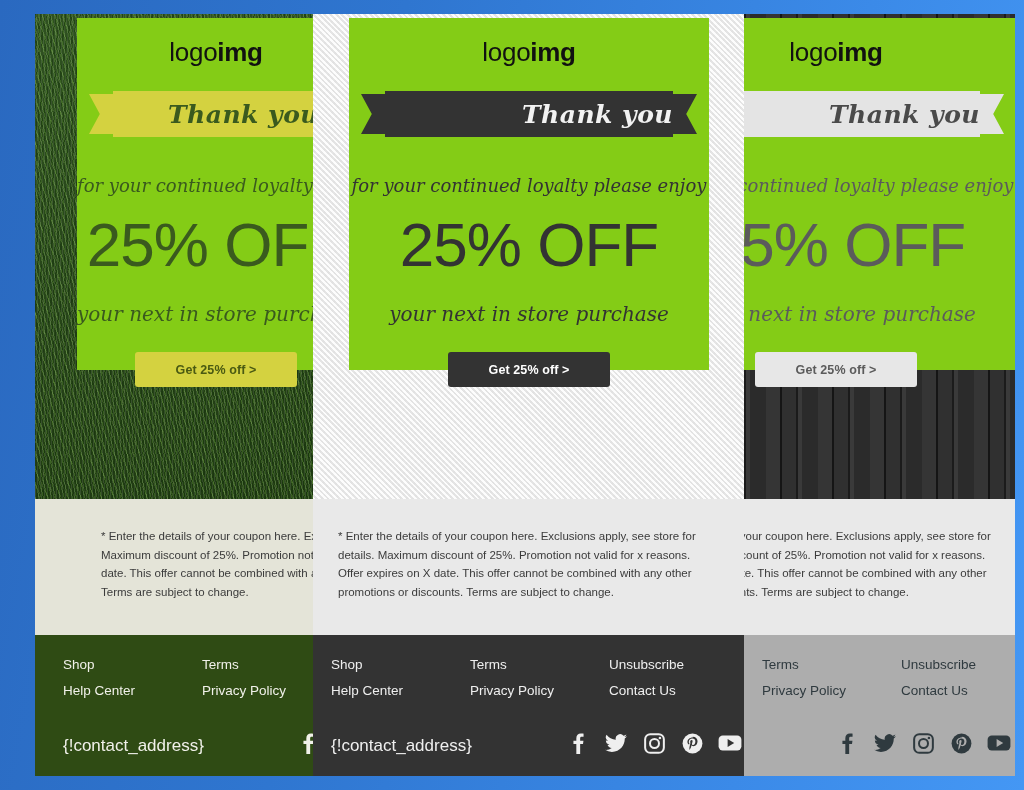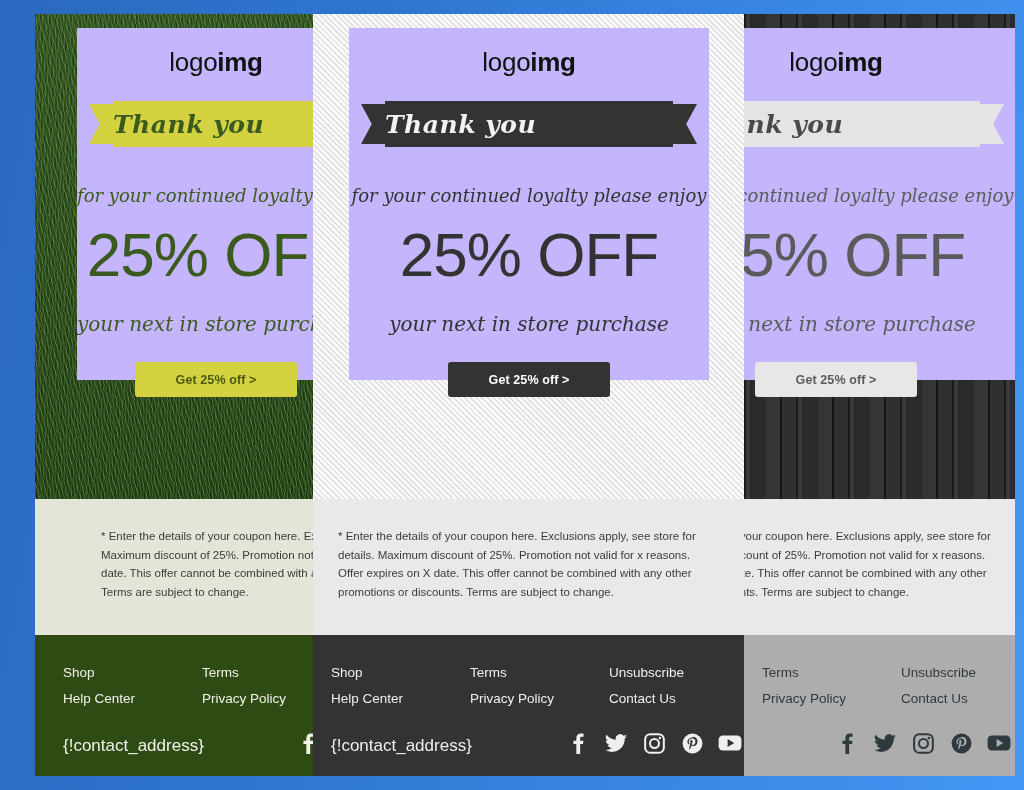--- a/index.html
+++ b/index.html
@@ -45,42 +45,42 @@
   .wood{
     background-color:#2e2e2e;
     background-image:
       repeating-linear-gradient(90deg,
         #1b1b1b 0 2px, #3a3a3a 2px 6px, #2b2b2b 6px 22px,
         #353535 22px 36px, #151515 36px 38px, #303030 38px 52px),
       repeating-linear-gradient(4deg, rgba(255,255,255,.045) 0 1px, transparent 1px 5px);
   }
 
   
-  .card{ position:absolute; background:#c4b5fd; top:14px; height:352px; }
+  .card{ position:absolute; background:#84cc16; top:4px; height:352px; }
   #panel-green .card{ left:42px;  width:278px; }
   #panel-dark  .card{ left:36px;  width:360px; }
   #panel-grey  .card{ left:-88px; width:360px; }
 
   .logo{
     text-align:center; padding-top:21px;
     font-size:26px; color:#111; letter-spacing:-.3px; line-height:1;
   }
   .logo b{ font-weight:bold; }
   .logo span.light{ font-weight:normal; }
 
   
   .ribbon{ position:relative; margin:26px 14px 0 14px; height:46px; }
   .ribbon .tail{
     position:absolute; top:3px; width:24px; height:40px;
   }
   .ribbon .tail.l{ left:-2px;  clip-path:polygon(0 0,100% 0,100% 100%,0 100%,45% 50%); }
   .ribbon .tail.r{ right:-2px; clip-path:polygon(0 0,100% 0,55% 50%,100% 100%,0 100%); }
   .ribbon .band{
     position:absolute; left:22px; right:22px; top:0; height:46px;
-    display:flex; align-items:center; justify-content:flex-start;
+    display:flex; align-items:center; justify-content:flex-end;
   }
   .ribbon .band span{
     font-family:"DejaVu Serif", serif;
     font-style:italic; font-weight:bold; font-size:25px;
     letter-spacing:.5px; white-space:nowrap;
   }
 
   .script{
     font-family:"DejaVu Serif", serif;
     font-style:italic; text-align:center; white-space:nowrap;
@@ -114,21 +114,21 @@
 
   
   .foot{
     position:absolute; left:0; top:621px; width:100%; height:141px;
     font-size:13.5px;
   }
   #panel-green .foot{ background:#2f4b14; color:#f1f1ea; }
   #panel-dark  .foot{ background:#333333; color:#efefef; }
   #panel-grey  .foot{ background:#adadad; color:#2f3a3f; }
 
-  .foot .cols{ position:absolute; top:30px; display:flex;align-items:center; }
+  .foot .cols{ position:absolute; top:22px; display:flex;align-items:center; }
   #panel-green .cols{ left:28px; }
   #panel-dark  .cols{ left:18px; }
   #panel-grey  .cols{ left:-121px; }
   .fcol{ width:139px; }
   .fcol a{ display:block; color:inherit; text-decoration:none; margin-bottom:11px; white-space:nowrap; }
 
   .foot .addr{ position:absolute; top:101px; font-size:17px; white-space:nowrap; }
   #panel-green .addr{ left:28px; }
   #panel-dark  .addr{ left:18px; }
 

